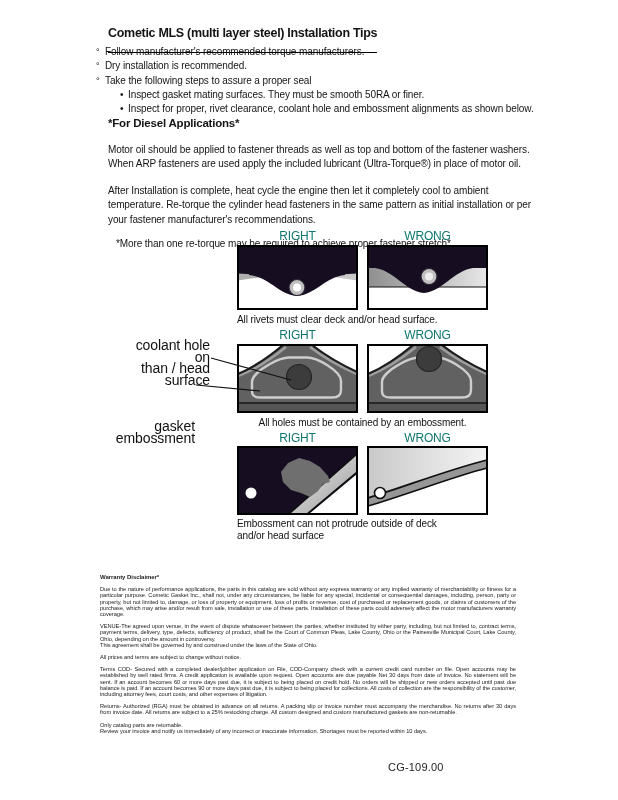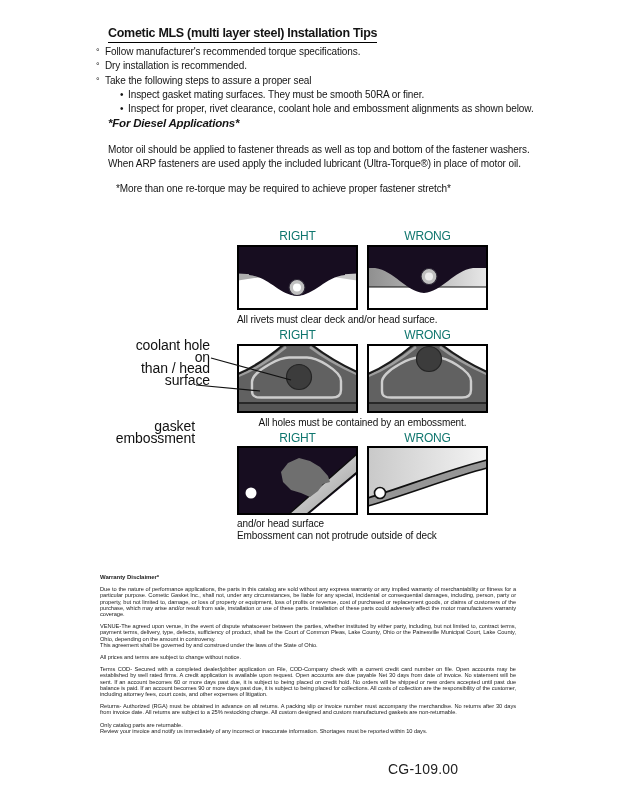--- a/index.html
+++ b/index.html
@@ -1,60 +1,60 @@
 <!DOCTYPE html>
 <html><head>
 <meta charset="utf-8">
 <style>
   html,body{margin:0;padding:0;}
   body{width:618px;height:800px;background:#ffffff;font-family:"Liberation Sans","DejaVu Sans",sans-serif;color:#141414;}
   .page{position:relative;width:618px;height:800px;background:#fff;overflow:hidden;}
 
   .title{position:absolute;left:108px;top:26px;font-size:12.5px;font-weight:bold;letter-spacing:-0.3px;
-         border-bottom:1.5px solid #000;padding-bottom:2px;width:max-content;}
+         border-bottom:1.5px solid #000;padding-bottom:12px;width:max-content;}
 
   .bullets{position:absolute;left:96px;top:45px;width:480px;font-size:10px;line-height:14.3px;letter-spacing:-0.1px;}
   .b-row{display:flex;align-items:flex-start;}
   .b-row.sub{padding-left:24px;}
   .b-mark{width:9px;flex:0 0 9px;font-size:9px;}
   .b-row.sub .b-mark{width:8px;flex:0 0 8px;font-size:10px;}
 
   .diesel{position:absolute;left:108px;top:116px;width:436px;font-size:10px;line-height:14.5px;letter-spacing:-0.1px;}
-  .diesel h2{font-size:11.5px;font-weight:bold;margin:0 0 7px 0;letter-spacing:-0.2px;font-style:italic;}
+  .diesel h2{font-size:11.5px;font-weight:bold;margin:0 0 7px 0;letter-spacing:-0.2px;}
   .diesel p{margin:12px 0 10px 0;}
   .diesel p.note{margin:8px;}
 
   .dlabel{position:absolute;width:121px;text-align:center;font-size:12px;letter-spacing:-0.2px;color:#0f766e;}
   .dbox{position:absolute;width:121px;}
   .dcap{position:absolute;font-size:10px;letter-spacing:-0.1px;color:#111;line-height:12px;}
 
   .side-label{position:absolute;font-size:14px;line-height:11.5px;text-align:right;letter-spacing:-0.1px;color:#111;}
   .ptr-overlay{position:absolute;left:190px;top:348px;z-index:5;}
 
   .disclaimer{position:absolute;left:100px;top:574px;width:416px;font-size:5.7px;line-height:6.2px;
               letter-spacing:-0.05px;color:#1b1b1b;text-align:justify;}
   .disclaimer .dhead{font-weight:bold;font-size:6px;margin:0 0 6px 0;text-align:left;}
   .disclaimer p{margin:0 0 6px 0;}
   .disclaimer p.cont{margin:0 0 0 0;}
   .disclaimer p.tight{margin:0;}
 
-  .footer-code{position:absolute;left:388px;top:761px;font-size:14px;letter-spacing:0.2px;color:#222;}
+  .footer-code{position:absolute;left:388px;top:761px;font-size:11px;letter-spacing:0.2px;color:#222;}
   svg{display:block;}
 </style>
 </head>
 <body>
 
 <div class="page">
 
   <div class="title">Cometic MLS (multi layer steel) Installation Tips</div>
 
   <div class="bullets">
     <div class="b-row">
       <span class="b-mark">°</span>
-      <span>Follow manufacturer's recommended torque specifications.</span>
+      <span>Follow manufacturer's recommended torque manufacturers.</span>
     </div>
     <div class="b-row">
       <span class="b-mark">°</span>
       <span>Dry installation is recommended.</span>
     </div>
     <div class="b-row">
       <span class="b-mark">°</span>
       <span>Take the following steps to assure a proper seal</span>
     </div>
     <div class="b-row sub">
@@ -63,20 +63,21 @@
     </div>
     <div class="b-row sub">
       <span class="b-mark">•</span>
       <span>Inspect for proper, rivet clearance, coolant hole and embossment alignments as shown below.</span>
     </div>
   </div>
 
   <div class="diesel">
     <h2>*For Diesel Applications*</h2>
     <p>Motor oil should be applied to fastener threads as well as top and bottom of the fastener washers. When ARP fasteners are used apply the included lubricant (Ultra-Torque®) in place of motor oil.</p>
+    <p>After Installation is complete, heat cycle the engine then let it completely cool to ambient temperature. Re-torque the cylinder head fasteners in the same pattern as initial installation or per your fastener manufacturer's recommendations.</p>
     <p class="note">*More than one re-torque may be required to achieve proper fastener stretch*</p>
   </div>
 
   <div class="dlabel" style="left:237px;top:229px;">RIGHT</div>
   <div class="dlabel" style="left:367px;top:229px;">WRONG</div>
 
   <div class="dbox" style="left:237px;top:245px;">
     <svg width="121" height="65" viewBox="0 0 121 65">
       <rect x="1" y="1" width="119" height="63" fill="#170d20"></rect>
       <rect x="1" y="30" width="119" height="34" fill="#ffffff"></rect>
@@ -196,22 +197,22 @@
       <path d="M1,1 H120 V14 C80,24 40,40 1,52 Z" fill="url(#g4)"></path>
       <path d="M120,14 C80,24 40,40 1,52 L1,60 C45,47 85,31 120,22 Z" fill="#969696"></path>
       <path d="M120,14 C80,24 40,40 1,52" stroke="#0f0f0f" stroke-width="1.8" fill="none"></path>
       <path d="M1,60 C45,47 85,31 120,22" stroke="#0f0f0f" stroke-width="1.5" fill="none"></path>
       <circle cx="13" cy="47" r="5.5" fill="#ffffff" stroke="#111111" stroke-width="1.6"></circle>
       <rect x="1" y="1" width="119" height="67" fill="none" stroke="#000000" stroke-width="2"></rect>
     </svg>
   </div>
 
   <div class="dcap" style="left:237px;top:518px;">
+    <div>Embossment can not protrude outside of deck</div>
     <div>and/or head surface</div>
-    <div>Embossment can not protrude outside of deck</div>
   </div>
 
   <div class="disclaimer">
     <div class="dhead">Warranty Disclaimer*</div>
     <p>Due to the nature of performance applications, the parts in this catalog are sold without any express warranty or any implied warranty of merchantability or fitness for a particular purpose.  Cometic Gasket Inc., shall not, under any circumstances, be liable for any special, incidental or consequential damages, including, person, party or property, but not limited to, damage, or loss of property or equipment, loss of profits or revenue, cost of purchased or replacement goods, or claims of customers of the purchase, which may arise and/or result from sale, installation or use of these parts.  Installation of these parts could adversely affect the motor manufacturers warranty coverage.</p>
     <p class="cont">VENUE-The agreed upon venue, in the event of dispute whatsoever between the parties, whether instituted by either party, including, but not limited to, contract terms, payment terms, delivery, type, defects, sufficiency of product, shall be the Court of Common Pleas, Lake County, Ohio or the Painesville Municipal Court, Lake County, Ohio, depending on the amount in controversy.</p>
     <p>This agreement shall be governed by and construed under the laws of the State of Ohio.</p>
     <p>All prices and terms are subject to change without notice.</p>
     <p>Terms COD- Secured with a completed dealer/jobber application on File, COD-Company check with a current credit card number on file.  Open accounts may be established by well rated firms.  A credit application is available upon request.  Open accounts are due payable Net 30 days from date of invoice.  No statement will be sent.  If an account becomes 60 or more days past due, it is subject to being placed on credit hold.  No orders will be shipped or new orders accepted until past due balance is paid.  If an account becomes 90 or more days past due, it is subject to being placed for collections.  All costs of collection are the responsibility of the customer, including attorney fees, court costs, and other expenses of litigation.</p>
     <p>Returns- Authorized (RGA) must be obtained in advance on all returns.  A packing slip or invoice number must accompany the merchandise.  No returns after 30 days from invoice date.  All returns are subject to a 25% restocking charge.  All custom designed and custom manufactured gaskets are non-returnable.</p>

